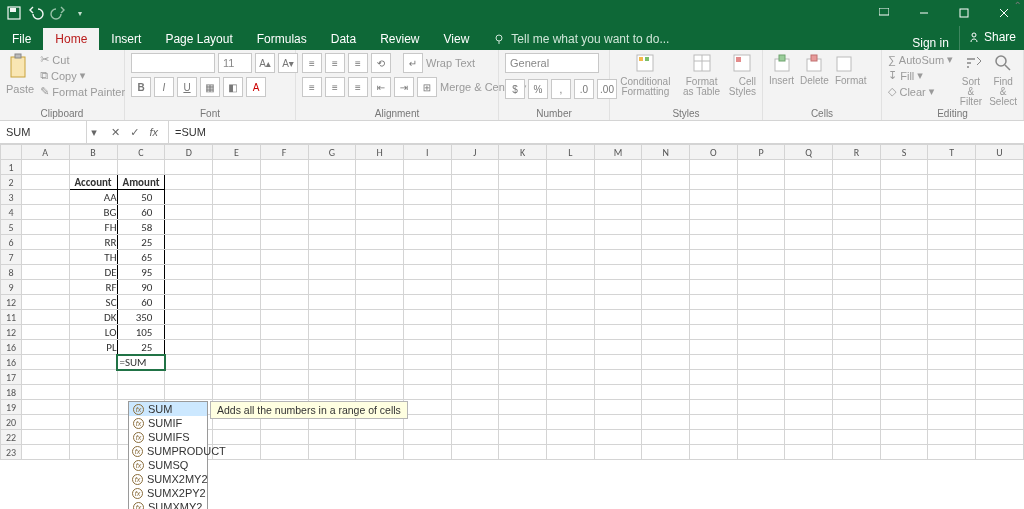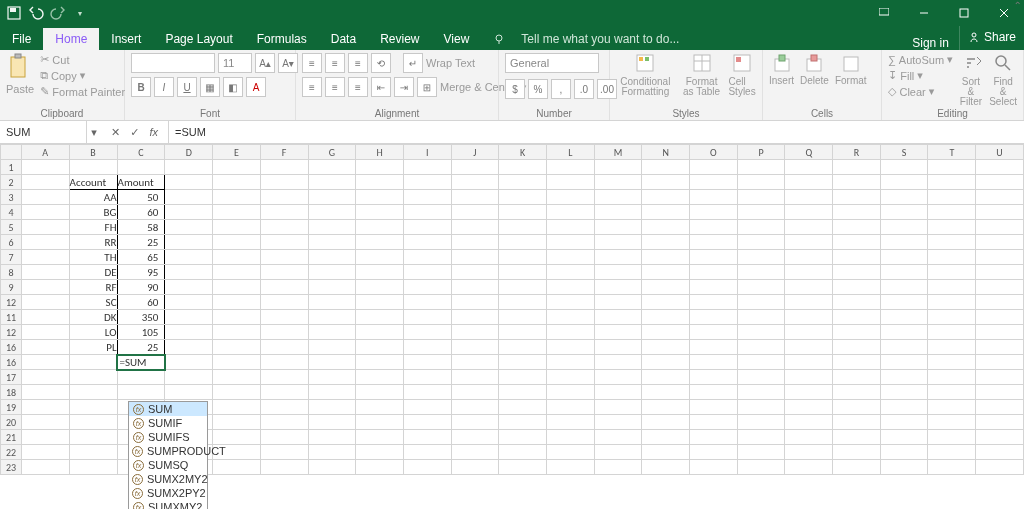--- a/index.html
+++ b/index.html
@@ -8,22 +8,22 @@
   .qat .ico{width:16px;height:16px;display:flex;align-items:center;justify-content:center;opacity:.95}
   .title-mid{position:absolute;left:0;right:0;text-align:center;font-size:12px;pointer-events:none}
   .title-right{position:absolute;right:0;top:0;height:26px;display:flex;align-items:center}
   .winbtn{width:40px;height:26px;display:flex;align-items:center;justify-content:center;color:#fff}
   .winbtn svg{width:10px;height:10px}
   .signin{color:#fff;font-size:12px;padding:0 10px}
   .share{background:#0e6837;color:#fff;display:flex;align-items:center;gap:4px;padding:0 8px;height:26px;border-left:1px solid rgba(255,255,255,.2)}
   .tabs{background:#0e6837;height:24px;display:flex;align-items:flex-end;color:#fff;font-size:12px}
   .tab{padding:4px 12px 4px;cursor:pointer}
   .tab.file{background:#0e6837;color:#fff}
-  .tab.active{background:#f3f3f3;color:#8b5cf6}
-  .tell{display:flex;align-items:center;gap:16px;padding:4px 12px;color:#cfe6d8}
+  .tab.active{background:#f3f3f3;color:#b91c1c}
+  .tell{display:flex;align-items:center;gap:6px;padding:4px 12px;color:#cfe6d8}
   .ribbon{background:#f3f3f3;border-bottom:1px solid #d4d4d4;height:70px;display:flex;font-size:11px;color:#666}
   .group{border-right:1px solid #e1e1e1;display:flex;flex-direction:column;justify-content:space-between;padding:3px 6px 1px}
   .group .body{display:flex;align-items:flex-start;gap:6px;flex:1}
   .group .label{text-align:center;font-size:10px;color:#777;padding-top:1px}
   .btncol{display:flex;flex-direction:column;justify-content:center;gap:2px}
   .smallrow{display:flex;align-items:center;gap:3px;white-space:nowrap}
   .grey{color:#9a9a9a}
   .iconbtn{width:18px;height:18px;border:1px solid #c8c8c8;background:#fff;display:flex;align-items:center;justify-content:center;font-size:10px;color:#777}
   .ddl{border:1px solid #c8c8c8;background:#fff;height:18px;display:flex;align-items:center;padding:0 4px;color:#888}
   .fmla{height:22px;border-bottom:1px solid #d4d4d4;display:flex;align-items:center;background:#fff}
@@ -32,22 +32,22 @@
   .fmlaicons{display:flex;align-items:center;gap:10px;padding:0 10px;border-right:1px solid #d4d4d4;height:22px;color:#666}
   .fmlabar{flex:1;padding-left:6px;font-size:11px}
   .grid{position:relative;width:1024px;height:calc(509px - 26px - 24px - 70px - 22px);overflow:hidden;background:#fff}
   table.sheet{border-collapse:collapse;table-layout:fixed}
   .sheet th,.sheet td{border:1px solid #d4d4d4;height:14px;padding:0;font-size:11px;font-family:Calibri,Arial,sans-serif;text-align:center;background:#fff}
   .sheet th{background:#f3f3f3;color:#555;font-weight:normal;font-size:10px}
   .sheet th.corner{width:20px}
   .sheet th.col{width:47px}
   .sheet th.rowh{width:20px}
   .sheet td.data{text-align:right}
-  .sheet td.num{text-align:right;padding-right:6px}
-  .sheet td.hdr{font-weight:normal;border:1px solid #000!important;text-align:left}
+  .sheet td.num{text-align:right;padding-right:12px}
+  .sheet td.hdr{font-weight:bold;border:1px solid #000!important;text-align:center}
   .sheet td.boxed{border-left:1px solid #000!important;border-right:1px solid #000!important}
   .sheet td.boxedb{border-bottom:1px solid #000!important}
   .activecell{outline:2px solid #217346;outline-offset:-1px;text-align:left!important;padding-left:2px!important}
   .ac-popup{position:absolute;left:128px;top:257px;z-index:10;display:flex;align-items:flex-start}
   .ac-list{border:1px solid #9a9a9a;background:#fff;width:78px;font-size:11px}
   .ac-item{display:flex;align-items:center;gap:4px;padding:1px 3px;cursor:pointer}
   .ac-item.sel{background:#cce8ff}
   .ac-fx{width:12px;height:12px;display:flex;align-items:center;justify-content:center}
   .ac-tip{border:1px solid #b5b5b5;background:#ffffe1;padding:2px 6px;font-size:10.5px;margin-left:2px;white-space:nowrap}
   .collapse{position:absolute;right:2px;top:0;color:#777;font-size:10px}
@@ -224,21 +224,21 @@
             <line x1="2" y1="8" x2="18" y2="8" stroke="#bbb"></line>
             <line x1="10" y1="2" x2="10" y2="18" stroke="#bbb"></line>
           </svg>
         <span style="font-size:10px;text-align:center;line-height:1">Format as Table</span>
       </div>
       <div class="btncol" style="align-items:center">
         <svg width="20" height="22" viewBox="0 0 20 22">
             <rect x="2" y="2" width="16" height="16" fill="#fff" stroke="#bbb"></rect>
             <rect x="4" y="4" width="5" height="5" fill="#e38b8b"></rect>
           </svg>
-        <span style="font-size:10px;text-align:left;line-height:1">Cell Styles</span>
+        <span style="font-size:10px;text-align:right;line-height:1">Cell Styles</span>
       </div>
     </div>
     <div class="label">Styles</div>
   </div>
 
   <div class="group grey" style="width:106px">
     <div class="body">
       <div class="btncol" style="align-items:center">
         <svg width="18" height="20" viewBox="0 0 18 20">
             <rect x="2" y="6" width="14" height="12" fill="#fff" stroke="#bbb"></rect>
@@ -246,21 +246,21 @@
           </svg>
         <span style="font-size:10px">Insert</span>
       </div>
       <div class="btncol" style="align-items:center">
         <svg width="18" height="20" viewBox="0 0 18 20">
             <rect x="2" y="6" width="14" height="12" fill="#fff" stroke="#bbb"></rect>
             <rect x="6" y="2" width="6" height="6" fill="#e89a9a" stroke="#c07070"></rect>
           </svg>
         <span style="font-size:10px">Delete</span>
       </div>
-      <div class="btncol" style="align-items:center">
+      <div class="btncol" style="">
         <svg width="18" height="20" viewBox="0 0 18 20">
             <rect x="2" y="4" width="14" height="14" fill="#fff" stroke="#bbb"></rect>
           </svg>
         <span style="font-size:10px">Format</span>
       </div>
     </div>
     <div class="label">Cells</div>
   </div>
 
   <div class="group grey" style="flex:1">
@@ -733,44 +733,20 @@
           <td class=""></td>
           <td class=""></td>
           <td class=""></td>
           <td class=""></td>
           <td class=""></td>
           <td class=""></td>
           <td class=""></td>
         </tr>
         <tr>
           <th class="rowh">20</th>
-          <td class=""></td>
-          <td class=""></td>
-          <td class=""></td>
-          <td class=""></td>
-          <td class=""></td>
-          <td class=""></td>
-          <td class=""></td>
-          <td class=""></td>
-          <td class=""></td>
-          <td class=""></td>
-          <td class=""></td>
-          <td class=""></td>
-          <td class=""></td>
-          <td class=""></td>
-          <td class=""></td>
-          <td class=""></td>
-          <td class=""></td>
-          <td class=""></td>
-          <td class=""></td>
-          <td class=""></td>
-          <td class=""></td>
-        </tr>
-        <tr>
-          <th class="rowh">21</th>
           <td class=""></td>
           <td class=""></td>
           <td class=""></td>
           <td class=""></td>
           <td class=""></td>
           <td class=""></td>
           <td class=""></td>
           <td class=""></td>
           <td class=""></td>
           <td class=""></td>
@@ -905,14 +881,15 @@
         <div class="ac-item">
           <span class="ac-fx">
             <svg width="11" height="11" viewBox="0 0 11 11">
               <circle cx="5.5" cy="5.5" r="5" fill="none" stroke="#8a6d3b" stroke-width="1"></circle>
               <text x="5.5" y="8" font-size="7" text-anchor="middle" fill="#8a6d3b" font-style="italic">fx</text>
             </svg>
           </span>
           <span>SUMXMY2</span>
         </div>
       </div>
+  <div class="ac-tip">Adds all the numbers in a range of cells</div>
 </div>
 </div>
 
 </body></html>

